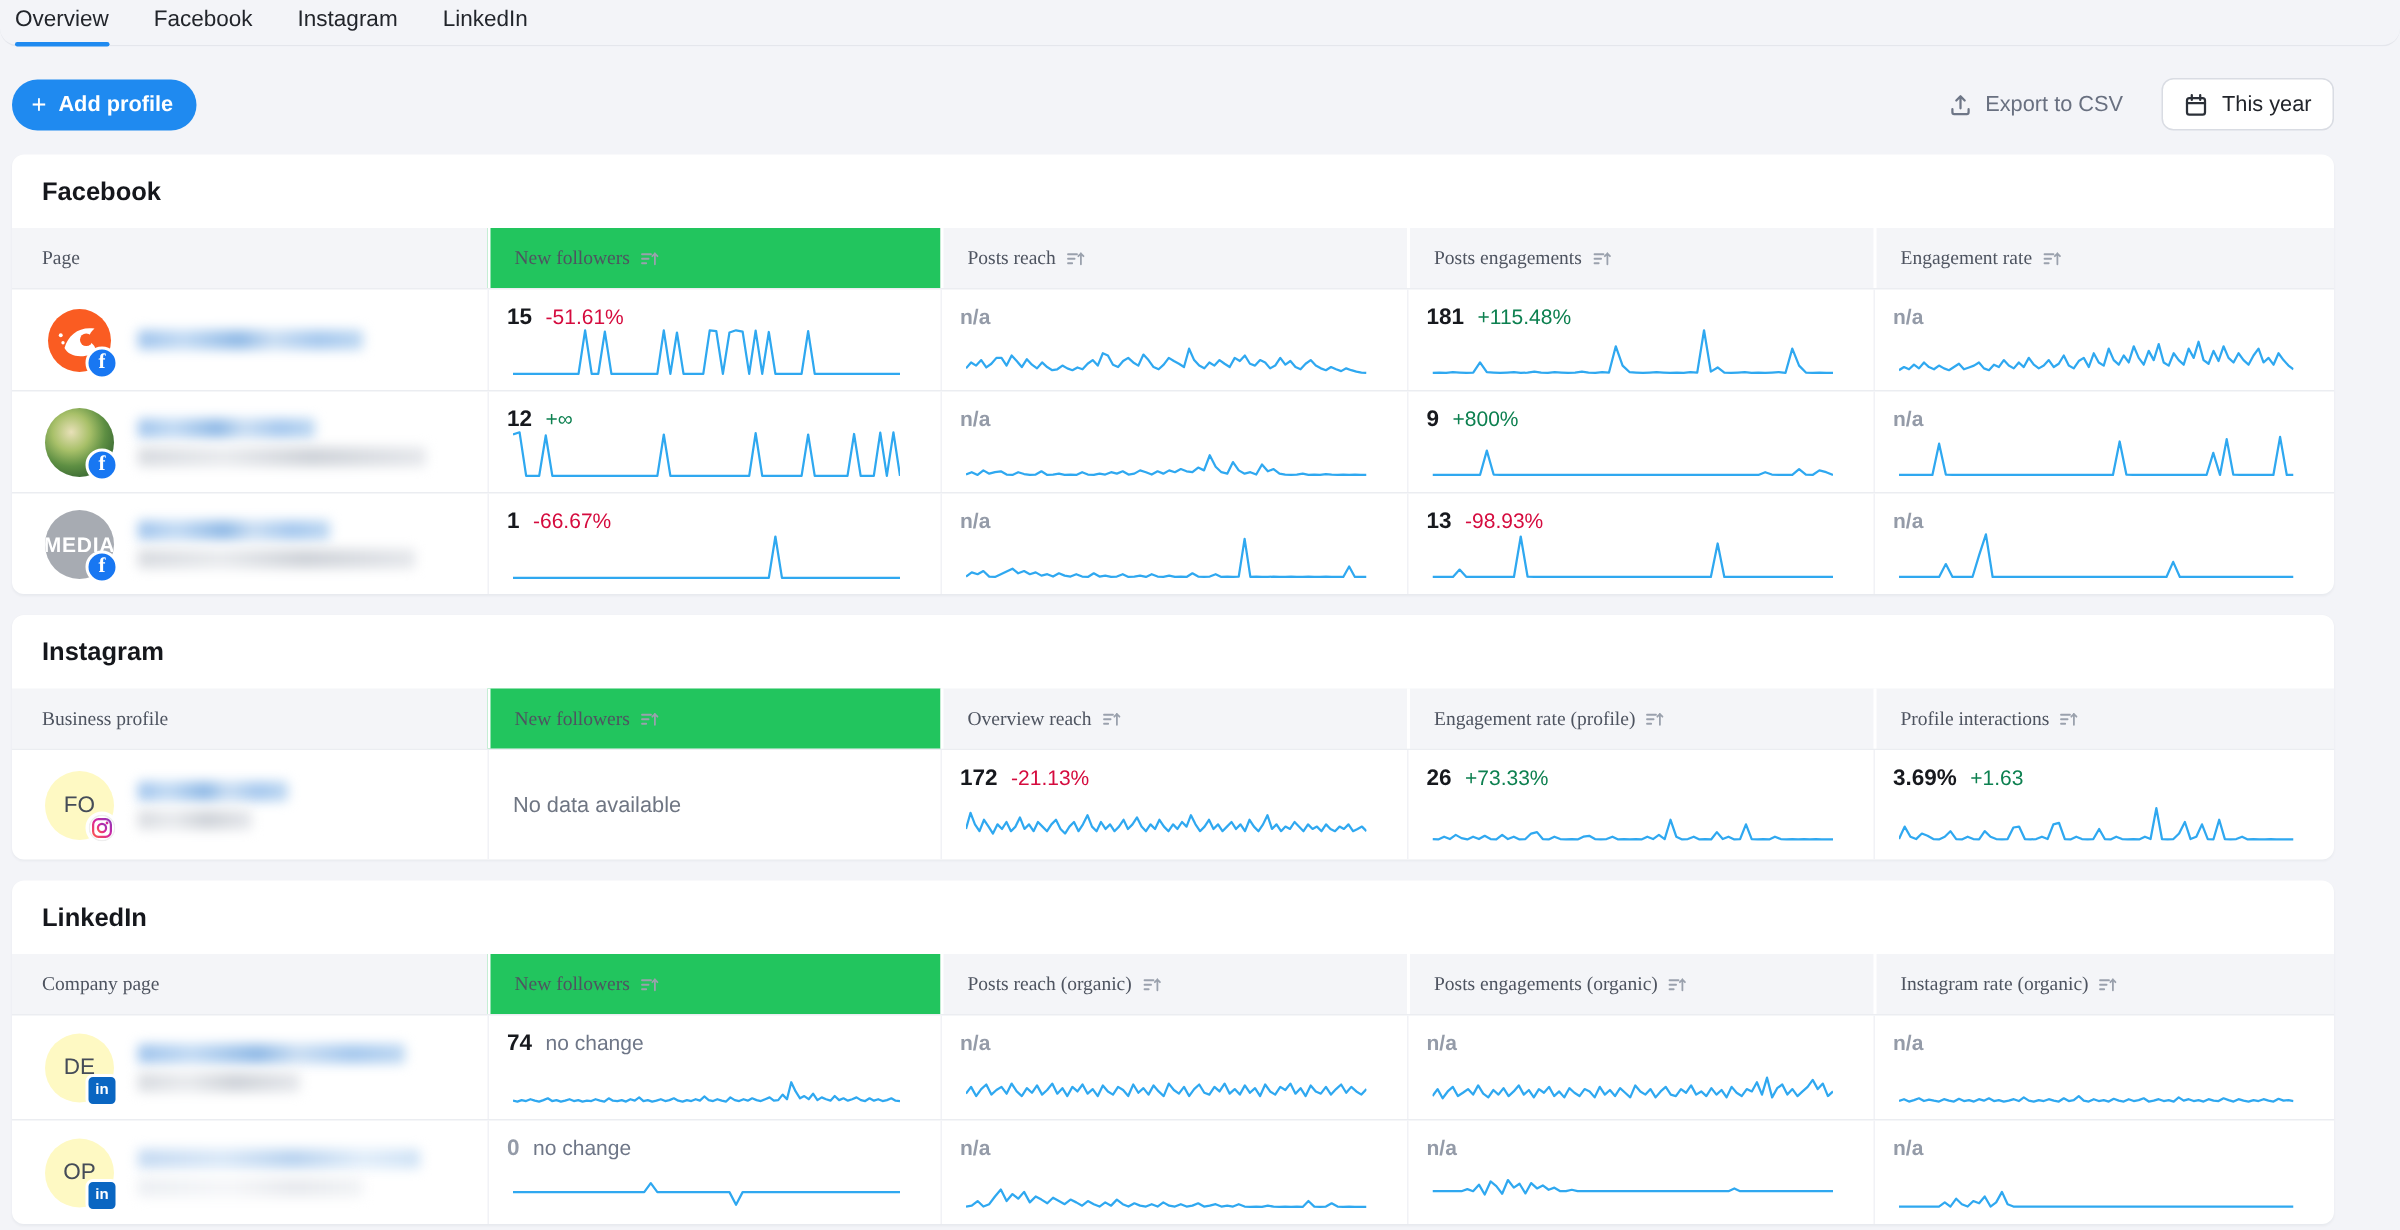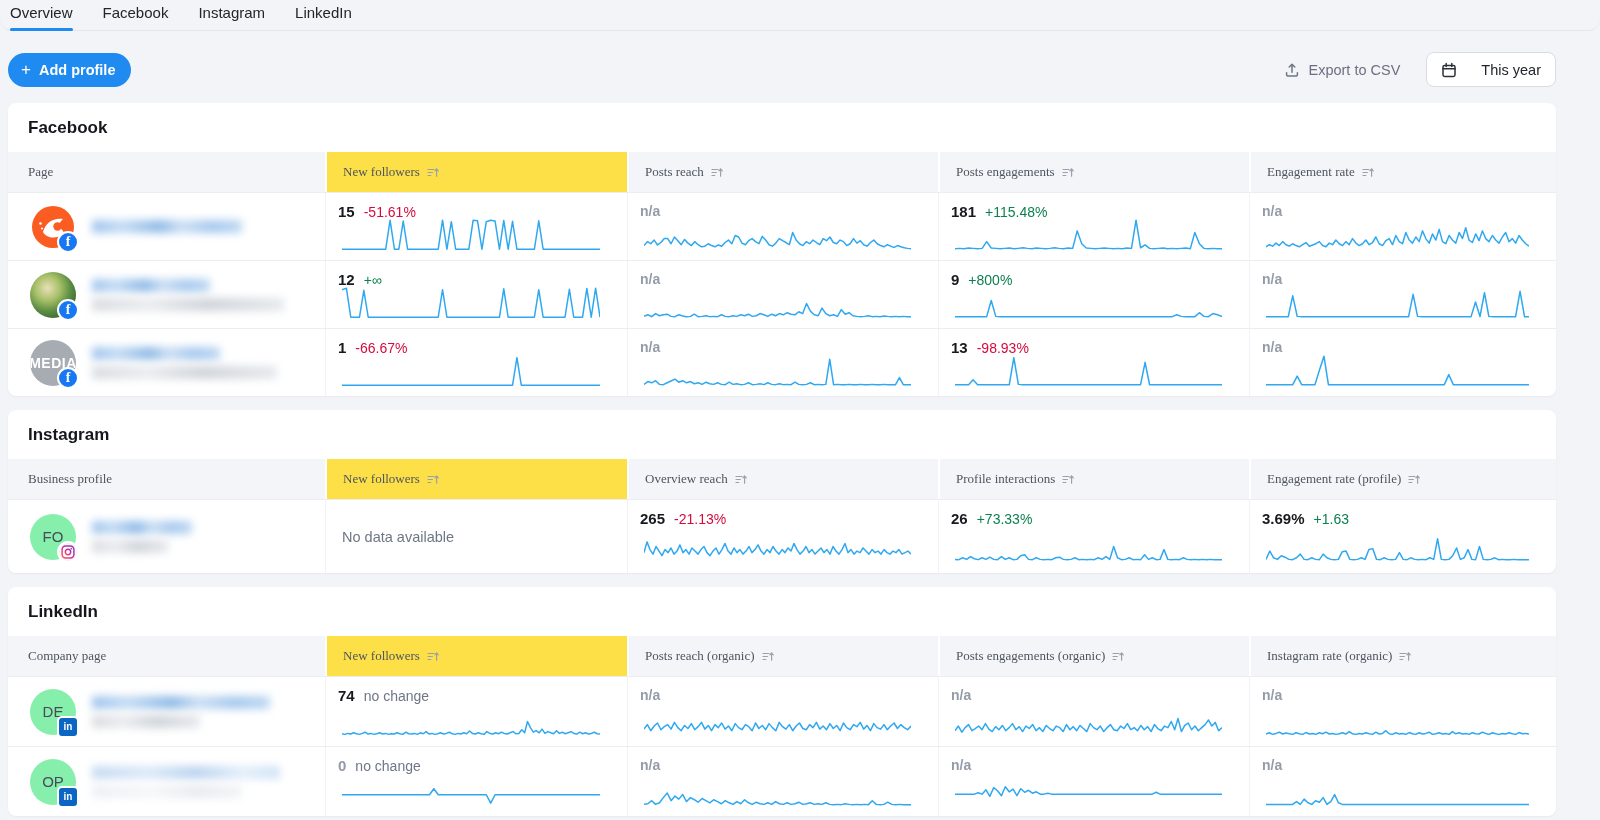--- a/index.html
+++ b/index.html
@@ -12,45 +12,45 @@
   .tab.active { font-weight:400; }
   .tab.active::after { content:""; position:absolute; left:0; right:0; bottom:-1px; height:3px; border-radius:3px; background:#1f8af0; }
 
   
   .toolbar { display:flex; justify-content:space-between; align-items:center; padding:21px 44px 16px 8px; }
   .btn-add { display:inline-flex; align-items:center; gap:8px; background:#1f8af0; color:#fff; border:none;
     height:34px; padding:0 16px 0 13px; border-radius:17px; font-size:14.5px; font-weight:700; cursor:pointer; }
   .btn-add .plus { font-size:17px; font-weight:400; line-height:1; }
   .tb-right { display:flex; align-items:center; gap:26px; }
   .btn-export { display:inline-flex; align-items:center; gap:8px; background:none; border:none; color:#697080; font-size:14.5px; cursor:pointer; }
-  .btn-period { display:inline-flex; align-items:center; gap:24px; background:#fff; border:1px solid #d9dce3; border-radius:8px;
+  .btn-period { display:inline-flex; align-items:center; gap:9px; background:#fff; border:1px solid #d9dce3; border-radius:8px;
     height:35px; padding:0 14px; font-size:14.5px; color:#22252b; cursor:pointer; }
 
   
   .card { margin:0 44px 14px 8px; background:#fff; border-radius:8px; overflow:hidden; box-shadow:0 1px 2px rgba(25,30,50,.05); }
   .card-title { font-size:17px; font-weight:700; padding:15px 20px 14px; color:#15171c; }
 
   .thead, .trow { display:grid; grid-template-columns:317px 302px 311px 311px 1fr; }
   .thead { background:#f4f5f8; }
   .th { font-size:13px; color:#4e5460; padding:12px 16px; display:flex; align-items:center; gap:7px;font-family:Liberation Serif, serif; }
   .th + .th { border-left:2px solid #fff; }
   .th.entity { padding-left:20px; }
-  .th.hl { background:#fde047; }
+  .th.hl { background:#22c55e; }
 
   .trow { border-top:1px solid #ebedf1; height:68px; }
   .card-ig .trow { height:74px; }
   .card-li .trow { height:70px; }
   .cell { position:relative; }
   .cell + .cell { border-left:1px solid #f1f2f6; }
 
   
   .cell.entity { display:flex; align-items:center; gap:16px; padding-left:22px; cursor:pointer; }
   .avatar { position:relative; width:46px; height:46px; flex:0 0 46px; }
   .avatar .main { width:46px; height:46px; border-radius:50%; display:flex; align-items:center; justify-content:center; overflow:hidden; }
-  .av-init .main { background:#86efac; color:#454c58; font-size:15px; }
+  .av-init .main { background:#fef9c3; color:#454c58; font-size:15px; }
   .av-media .main { background:#a7abb2; color:#fff; font-size:14px; font-weight:700; letter-spacing:.5px; }
   .av-cards .main { background:radial-gradient(circle at 38% 35%, #e8e0b8 0%, #a8c069 30%, #5e8f43 55%, #3f6e35 75%, #8a6a48 100%); }
   .badge { position:absolute; right:-3px; bottom:-3px; width:22px; height:22px; border-radius:50%; border:2px solid #fff;
     display:flex; align-items:center; justify-content:center; font-weight:700; }
   .badge.bg-fb { background:#1877f2; color:#fff; font-size:14px; font-family:"Liberation Serif",serif; }
   .badge.bg-li { background:#0a66c2; color:#fff; font-size:10px; border-radius:5px; }
   .badge.bg-ig { background:#fff; box-shadow:0 0 0 1px #eee inset; }
   .names { display:flex; flex-direction:column; gap:6px; }
   .bb { display:block; height:13px; border-radius:2px; filter:blur(4px); }
   .b-blue  { background:linear-gradient(90deg,#9ec3ec,#c3dbf4 20%,#8fb9e6 45%,#cade f3 60%,#a5c8ee 80%,#bed8f2); }
@@ -319,30 +319,30 @@
     <div class="th">
         <span>Overview reach</span>
         <span class="icn">
           <svg width="13" height="13" viewBox="0 0 13 13" fill="none" stroke="#9aa1ad" stroke-width="1.2" stroke-linecap="round">
             <path d="M1 3.5h6M1 6.5h4.4M1 9.5h2.8"></path>
             <path d="M9.6 10.2V3M9.6 3L7.9 4.8M9.6 3l1.7 1.8"></path>
           </svg>
         </span>
       </div>
     <div class="th">
+        <span>Engagement rate (profile)</span>
+        <span class="icn">
+          <svg width="13" height="13" viewBox="0 0 13 13" fill="none" stroke="#9aa1ad" stroke-width="1.2" stroke-linecap="round">
+            <path d="M1 3.5h6M1 6.5h4.4M1 9.5h2.8"></path>
+            <path d="M9.6 10.2V3M9.6 3L7.9 4.8M9.6 3l1.7 1.8"></path>
+          </svg>
+        </span>
+      </div>
+    <div class="th">
         <span>Profile interactions</span>
-        <span class="icn">
-          <svg width="13" height="13" viewBox="0 0 13 13" fill="none" stroke="#9aa1ad" stroke-width="1.2" stroke-linecap="round">
-            <path d="M1 3.5h6M1 6.5h4.4M1 9.5h2.8"></path>
-            <path d="M9.6 10.2V3M9.6 3L7.9 4.8M9.6 3l1.7 1.8"></path>
-          </svg>
-        </span>
-      </div>
-    <div class="th">
-        <span>Engagement rate (profile)</span>
         <span class="icn">
           <svg width="13" height="13" viewBox="0 0 13 13" fill="none" stroke="#9aa1ad" stroke-width="1.2" stroke-linecap="round">
             <path d="M1 3.5h6M1 6.5h4.4M1 9.5h2.8"></path>
             <path d="M9.6 10.2V3M9.6 3L7.9 4.8M9.6 3l1.7 1.8"></path>
           </svg>
         </span>
       </div>
   </div>
 
   <div class="trow">
@@ -369,21 +369,21 @@
       <div class="names">
         <span class="bb b-blue" style="width:100px"></span>
         <span class="bb b-gray" style="width:76px"></span>
       </div>
     </div>
     <div class="cell nodata">
         <span>No data available</span>
       </div>
     <div class="cell metric">
       <div class="vline">
-          <span class="value">265</span>
+          <span class="value">172</span>
           <span class="delta down">-21.13%</span>
         </div>
       <div class="spark"><svg viewBox="0 0 300 40" preserveAspectRatio="none" width="100%" height="100%">
             <polyline points="0.0,29.3 3.4,17.0 6.7,25.8 10.1,31.0 13.5,22.3 16.9,27.5 20.2,32.8 23.6,25.8 27.0,29.3 30.3,24.0 33.7,31.0 37.1,27.5 40.4,20.5 43.8,29.3 47.2,25.8 50.6,31.0 53.9,24.0 57.3,27.5 60.7,31.0 64.0,25.8 67.4,22.3 70.8,29.3 74.2,32.8 77.5,27.5 80.9,24.0 84.3,31.0 87.6,25.8 91.0,18.8 94.4,27.5 97.8,31.0 101.1,24.0 104.5,29.3 107.9,25.8 111.2,31.0 114.6,27.5 118.0,22.3 121.3,29.3 124.7,25.8 128.1,20.5 131.5,27.5 134.8,31.0 138.2,25.8 141.6,29.3 144.9,22.3 148.3,27.5 151.7,31.0 155.1,25.8 158.4,29.3 161.8,24.0 165.2,27.5 168.5,18.8 171.9,25.8 175.3,31.0 178.7,27.5 182.0,22.3 185.4,29.3 188.8,25.8 192.1,31.0 195.5,27.5 198.9,24.0 202.2,29.3 205.6,25.8 209.0,31.0 212.4,22.3 215.7,27.5 219.1,31.0 222.5,25.8 225.8,18.8 229.2,29.3 232.6,25.8 236.0,31.0 239.3,27.5 242.7,29.3 246.1,24.0 249.4,27.5 252.8,31.0 256.2,25.8 259.6,29.3 262.9,27.5 266.3,31.0 269.7,25.8 273.0,29.3 276.4,31.0 279.8,27.5 283.1,29.3 286.5,25.8 289.9,31.0 293.3,29.3 296.6,27.5 300.0,31.0" fill="none" stroke="#2fa8f0" stroke-width="1.5" vector-effect="non-scaling-stroke" stroke-linejoin="round"></polyline>
           </svg></div>
     </div>
     <div class="cell metric">
       <div class="vline">
           <span class="value">26</span>
           <span class="delta up">+73.33%</span>

